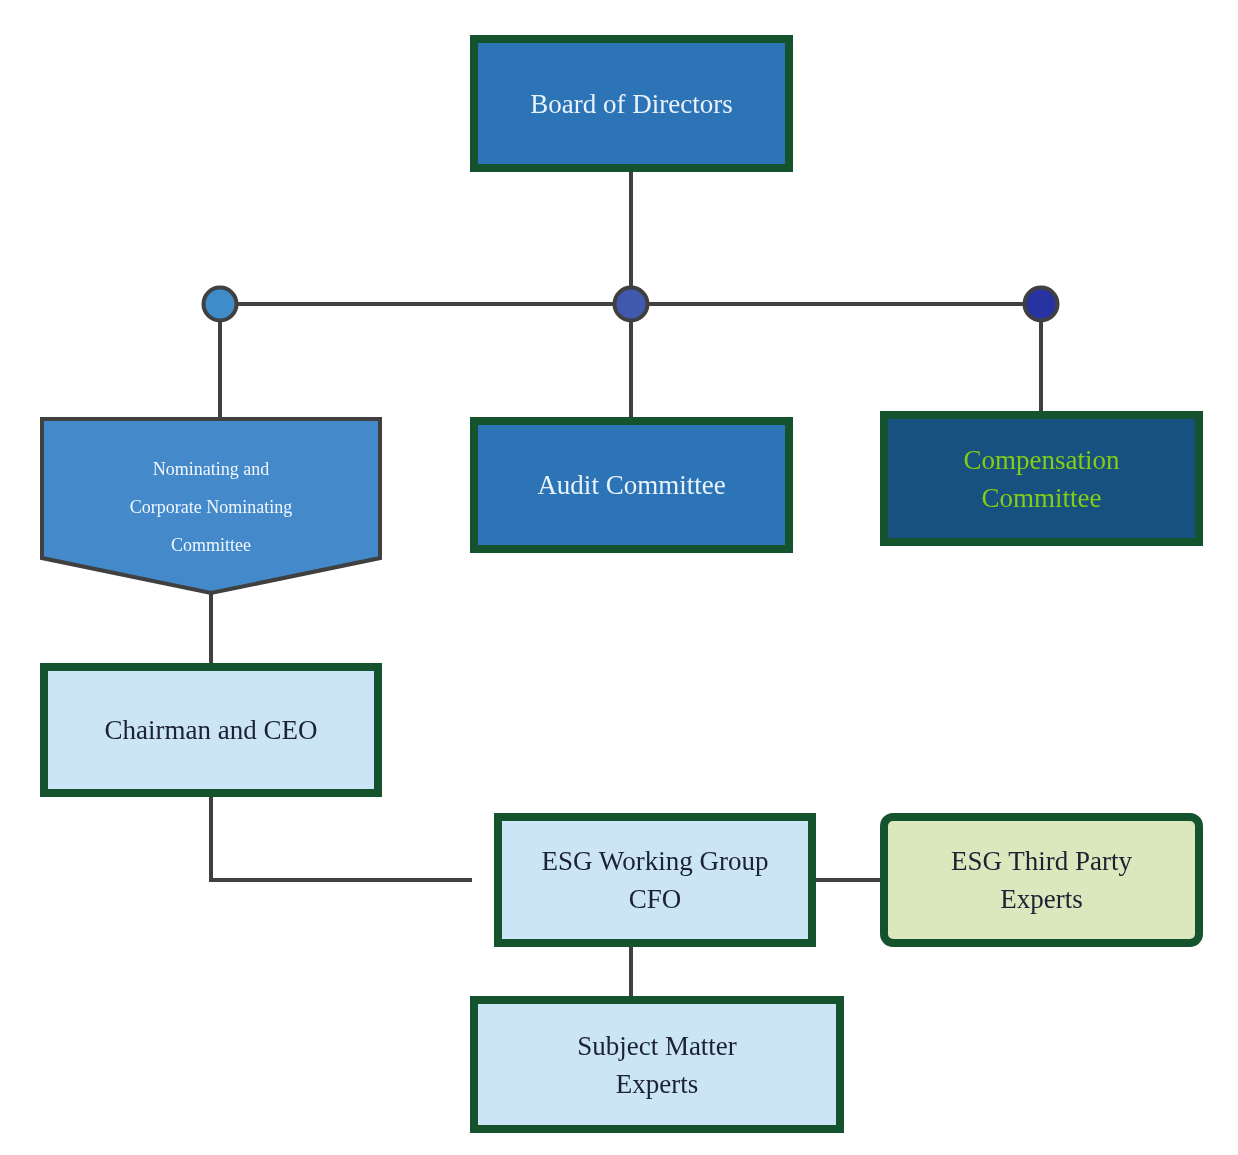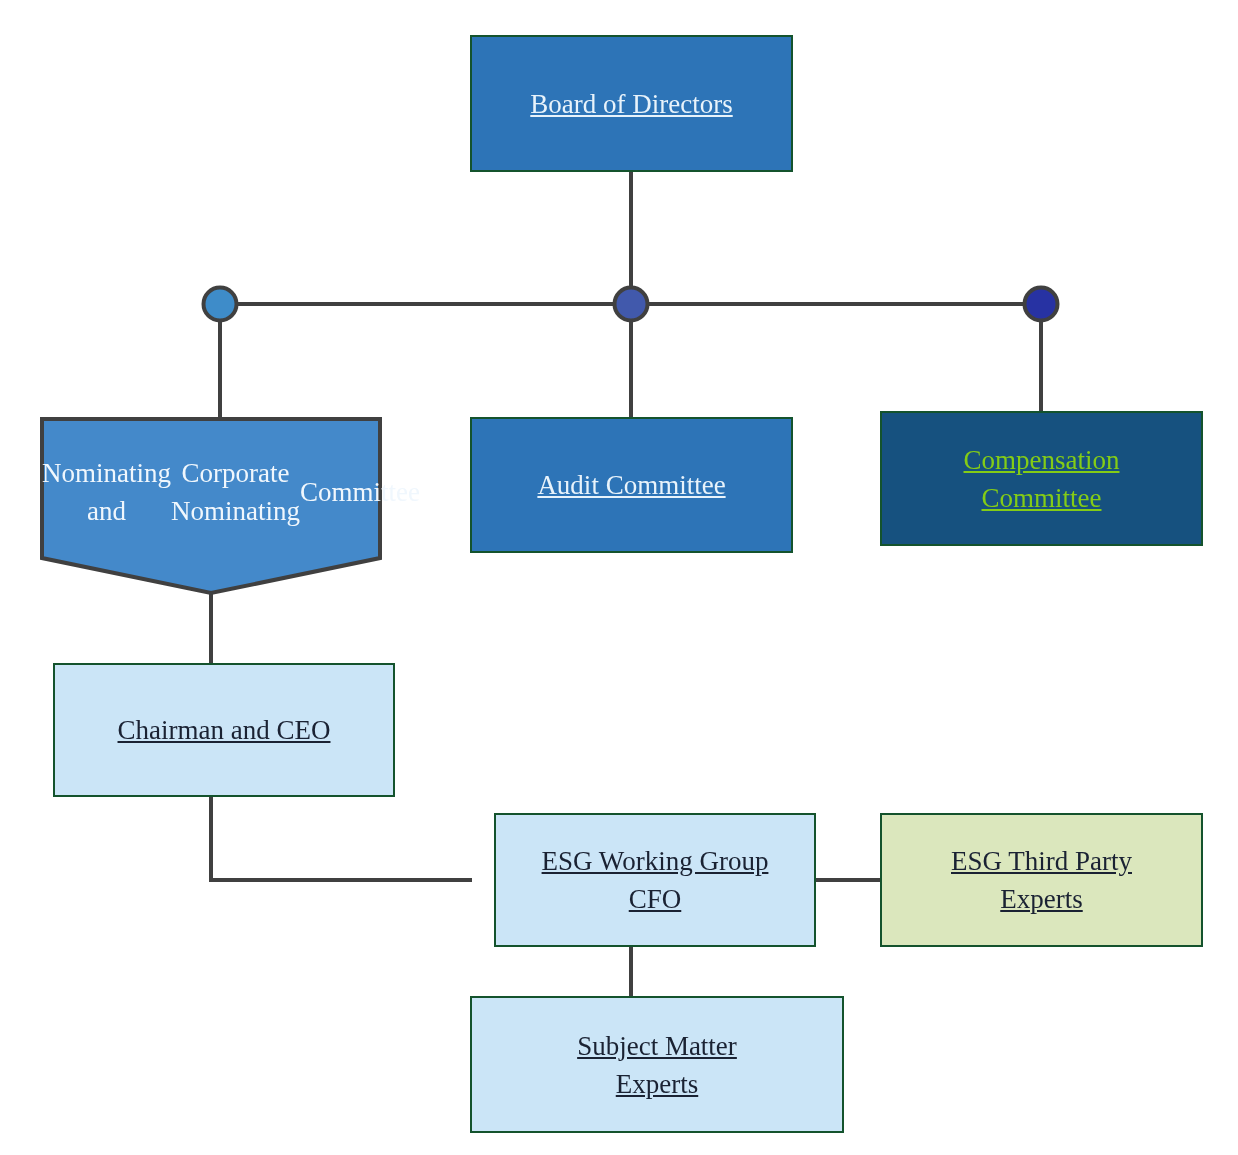--- a/index.html
+++ b/index.html
@@ -16,39 +16,38 @@
     overflow: hidden;
   }
   .connector-layer {
     position: absolute;
     left: 0;
     top: 0;
   }
   .node {
     position: absolute;
     box-sizing: border-box;
-    border: 2px solid #14532d;
+    border: 8px solid #14532d;
     display: flex;
     flex-direction: column;
     align-items: center;
     justify-content: center;
     text-align: center;
     font-size: 27px;
     line-height: 38px;
-    text-decoration: underline;
   }
   .shape-label {
     position: absolute;
     box-sizing: border-box;
     display: flex;
-    flex-direction: row;
+    flex-direction: column;
     align-items: center;
-    justify-content: flex-start;
+    justify-content: flex-end;
     text-align: center;
-    font-size: 27px;
+    font-size: 18px;
     line-height: 38px;
     pointer-events: none;
   }
 </style>
 </head>
 <body>
 
 <div class="canvas">
 
   <svg class="connector-layer" width="1238" height="1155" viewBox="0 0 1238 1155">
@@ -84,30 +83,30 @@
 
   <div class="node" style="left: 470px; top: 417px; width: 323px; height: 136px; background-color: rgb(45, 116, 183); color: rgb(232, 243, 251);">
     <div>Audit Committee</div>
   </div>
 
   <div class="node" style="left: 880px; top: 411px; width: 323px; height: 135px; background-color: rgb(22, 81, 127); color: #84cc16;">
     <div>Compensation</div>
     <div>Committee</div>
   </div>
 
-  <div class="node" style="left: 53px; top: 663px; width: 342px; height: 134px; background-color: rgb(203, 229, 247); color: rgb(26, 34, 51);">
+  <div class="node" style="left: 40px; top: 663px; width: 342px; height: 134px; background-color: rgb(203, 229, 247); color: rgb(26, 34, 51);">
     <div>Chairman and CEO</div>
   </div>
 
   <div class="node" style="left: 470px; top: 813px; width: 322px; height: 134px; background-color: rgb(203, 229, 247); color: rgb(26, 34, 51); margin-left: 24px;">
     <div>ESG Working Group</div>
     <div>CFO</div>
   </div>
 
-  <div class="node" style="left: 880px; top: 813px; width: 323px; height: 134px; background-color: rgb(219, 231, 189); color: rgb(26, 34, 51);">
+  <div class="node" style="left: 880px; top: 813px; width: 323px; height: 134px; background-color: rgb(219, 231, 189); color: rgb(26, 34, 51); border-radius: 13px;">
     <div>ESG Third Party</div>
     <div>Experts</div>
   </div>
 
   <div class="node" style="left: 470px; top: 996px; width: 374px; height: 137px; background-color: rgb(203, 229, 247); color: rgb(26, 34, 51);">
     <div>Subject Matter</div>
     <div>Experts</div>
   </div>
 
 </div>

